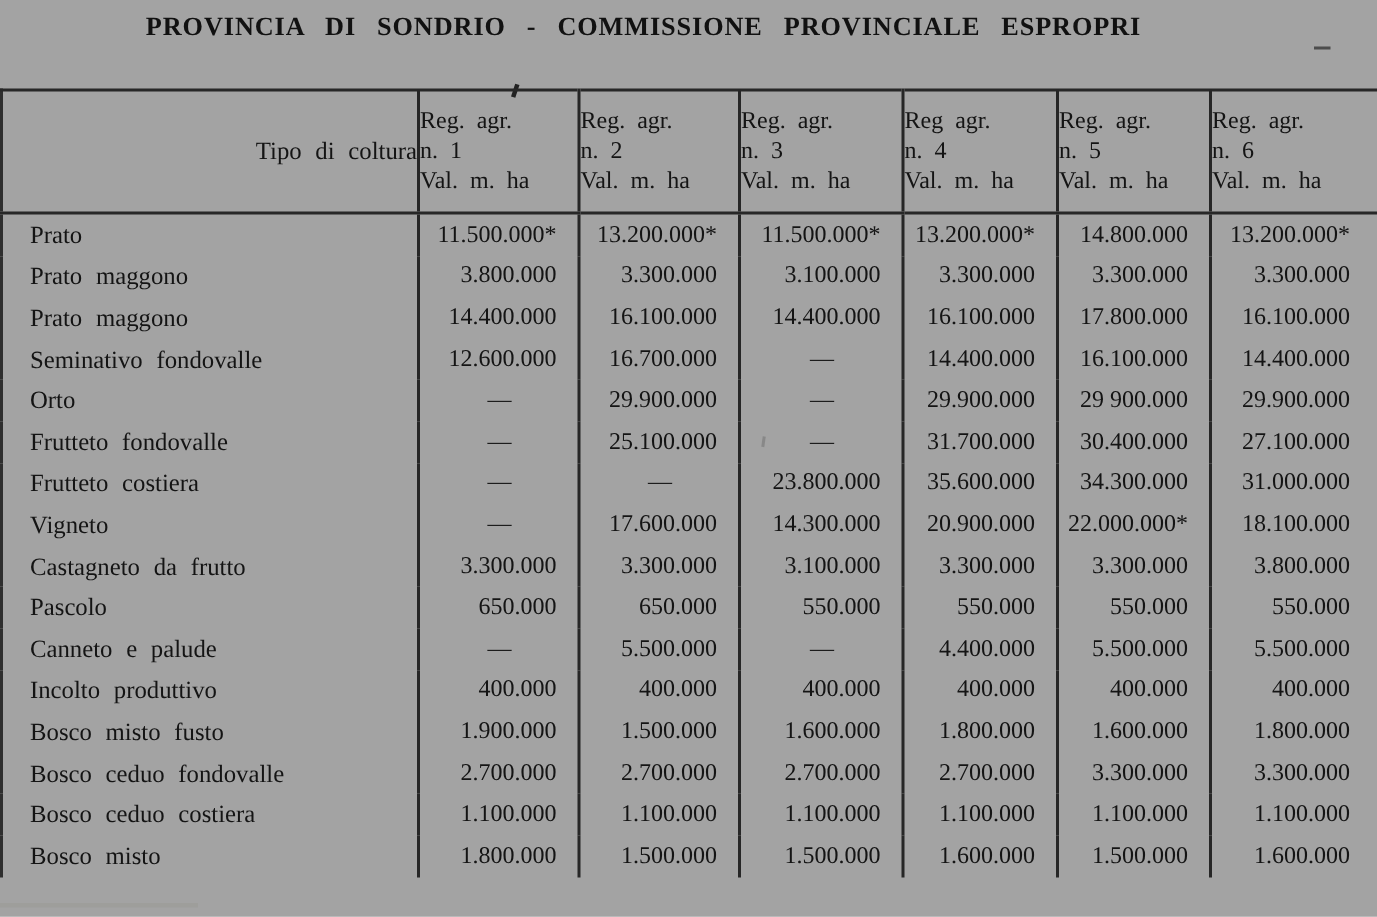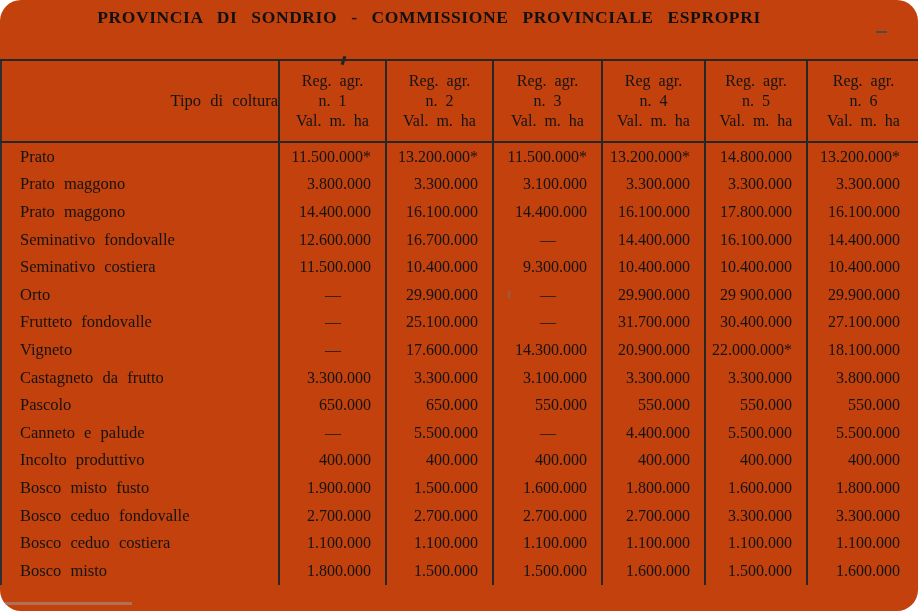--- a/index.html
+++ b/index.html
@@ -1,23 +1,22 @@
 <!DOCTYPE html>
 <html><head>
 <meta charset="utf-8">
 <style>
   html,body { margin:0; padding:0; }
   .sheet {
     position:relative;
     width:918px; height:611px;
-    background:#c2410c;
+    background:#a3a3a3;
     overflow:hidden;
     font-family:"Liberation Serif","DejaVu Serif",serif;
     color:#141414;
-    border-radius:21px;
   }
   .doc-title {
     position:absolute;
     top:7px; left:0;
     width:858px;
     text-align:center;
     font-size:17.5px;
     font-weight:bold;
     letter-spacing:0.6px;
     word-spacing:9px;
@@ -47,21 +46,21 @@
     vertical-align:middle;
     padding:0;
   }
   thead th.corner {
     border-left:none;
     text-align:right;
     font-size:16.5px;
     word-spacing:5px;
     padding-left:3px;
   }
-  .hcell { display:flex; flex-direction:column; align-items:center; justify-content:center; font-size:16px; line-height:20px; word-spacing:4px; }
+  .hcell { display:flex; flex-direction:column; align-items:flex-start; justify-content:center; font-size:16px; line-height:20px; word-spacing:4px; }
   tbody td {
     height:27.6px;
     border-left:2px solid #262626;
     padding:0;
     font-size:16px;
     vertical-align:middle;
   }
   tbody td.row-label {
     border-left:none;
     font-size:16.5px;
@@ -182,29 +181,20 @@
     <tr>
       <td class="row-label">Seminativo fondovalle</td>
       <td class="num-cell">12.600.000</td>
       <td class="num-cell">16.700.000</td>
       <td class="num-cell dash">—</td>
       <td class="num-cell">14.400.000</td>
       <td class="num-cell">16.100.000</td>
       <td class="num-cell last">14.400.000</td>
     </tr>
 
-    <tr>
-      <td class="row-label">Seminativo costiera</td>
-      <td class="num-cell">11.500.000</td>
-      <td class="num-cell">10.400.000</td>
-      <td class="num-cell">9.300.000</td>
-      <td class="num-cell">10.400.000</td>
-      <td class="num-cell">10.400.000</td>
-      <td class="num-cell last">10.400.000</td>
-    </tr>
 
     <tr>
       <td class="row-label">Orto</td>
       <td class="num-cell dash">—</td>
       <td class="num-cell">29.900.000</td>
       <td class="num-cell dash">—</td>
       <td class="num-cell">29.900.000</td>
       <td class="num-cell">29 900.000</td>
       <td class="num-cell last">29.900.000</td>
     </tr>
@@ -212,20 +202,29 @@
     <tr>
       <td class="row-label">Frutteto fondovalle</td>
       <td class="num-cell dash">—</td>
       <td class="num-cell">25.100.000</td>
       <td class="num-cell dash">—</td>
       <td class="num-cell">31.700.000</td>
       <td class="num-cell">30.400.000</td>
       <td class="num-cell last">27.100.000</td>
     </tr>
 
+    <tr>
+      <td class="row-label">Frutteto costiera</td>
+      <td class="num-cell dash">—</td>
+      <td class="num-cell dash">—</td>
+      <td class="num-cell">23.800.000</td>
+      <td class="num-cell">35.600.000</td>
+      <td class="num-cell">34.300.000</td>
+      <td class="num-cell last">31.000.000</td>
+    </tr>
 
     <tr>
       <td class="row-label">Vigneto</td>
       <td class="num-cell dash">—</td>
       <td class="num-cell">17.600.000</td>
       <td class="num-cell">14.300.000</td>
       <td class="num-cell">20.900.000</td>
       <td class="num-cell">22.000.000*</td>
       <td class="num-cell last">18.100.000</td>
     </tr>

